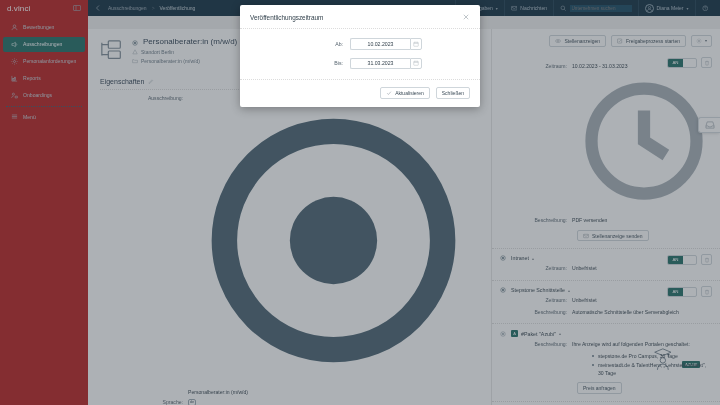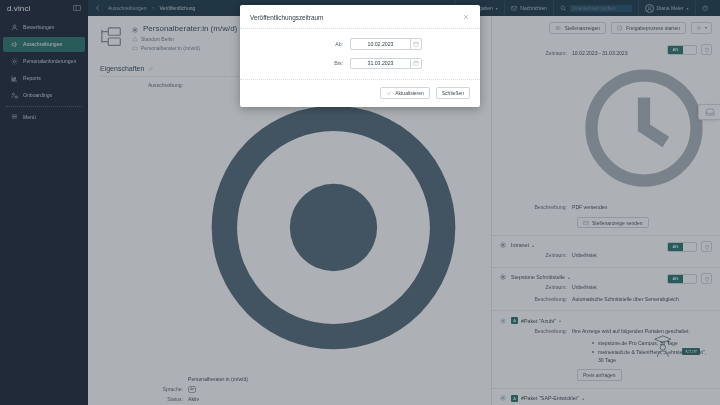--- a/index.html
+++ b/index.html
@@ -8,21 +8,21 @@
     font-family: "Liberation Sans", sans-serif;
     font-size: 5.2px;
     overflow: hidden;
     background: #f0f0f0;
   }
   #app { position: relative; width: 720px; height: 405px; display: flex; }
 
   
   .sidebar {
     width: 88px; height: 405px;
-    background: #0f172a;
+    background: #b91c1c;
     color: #cfd9e0;
     flex-shrink: 0;
     position: relative;
     z-index: 5;
   }
   .brand {
     height: 16px; display: flex; align-items: center;
     padding: 0 7px; justify-content: space-between;
   }
   .brand-name { font-size: 8px; color: #fff; letter-spacing: .1px; }
@@ -69,20 +69,21 @@
   .avatar-circle {
     width: 9px; height: 9px; border-radius: 50%;
     border: 1px solid #8fa6b4; display:flex; align-items:center; justify-content:center;
   }
   .caret { font-size: 4px; opacity: .8; }
 
   
   .content {
     flex: 1; background: #ffffff; display: flex; overflow: hidden;
     position: relative;
+    margin-top: 13px;
   }
   .col-left { width: 404px; flex-shrink: 0; border-right: 1px solid #e6e6e6; }
   .col-right { flex: 1; min-width: 0; }
 
   
   .jobhead {
     display: flex; gap: 8px; padding: 8px 10px 8px 12px; align-items: flex-start;
   }
   .folder-ico { width: 24px; height: 22px; flex-shrink: 0; margin-top: 2px; }
   .job-title { font-size: 8px; color: #2c3e50; display: flex; align-items: center; gap: 3px; }

